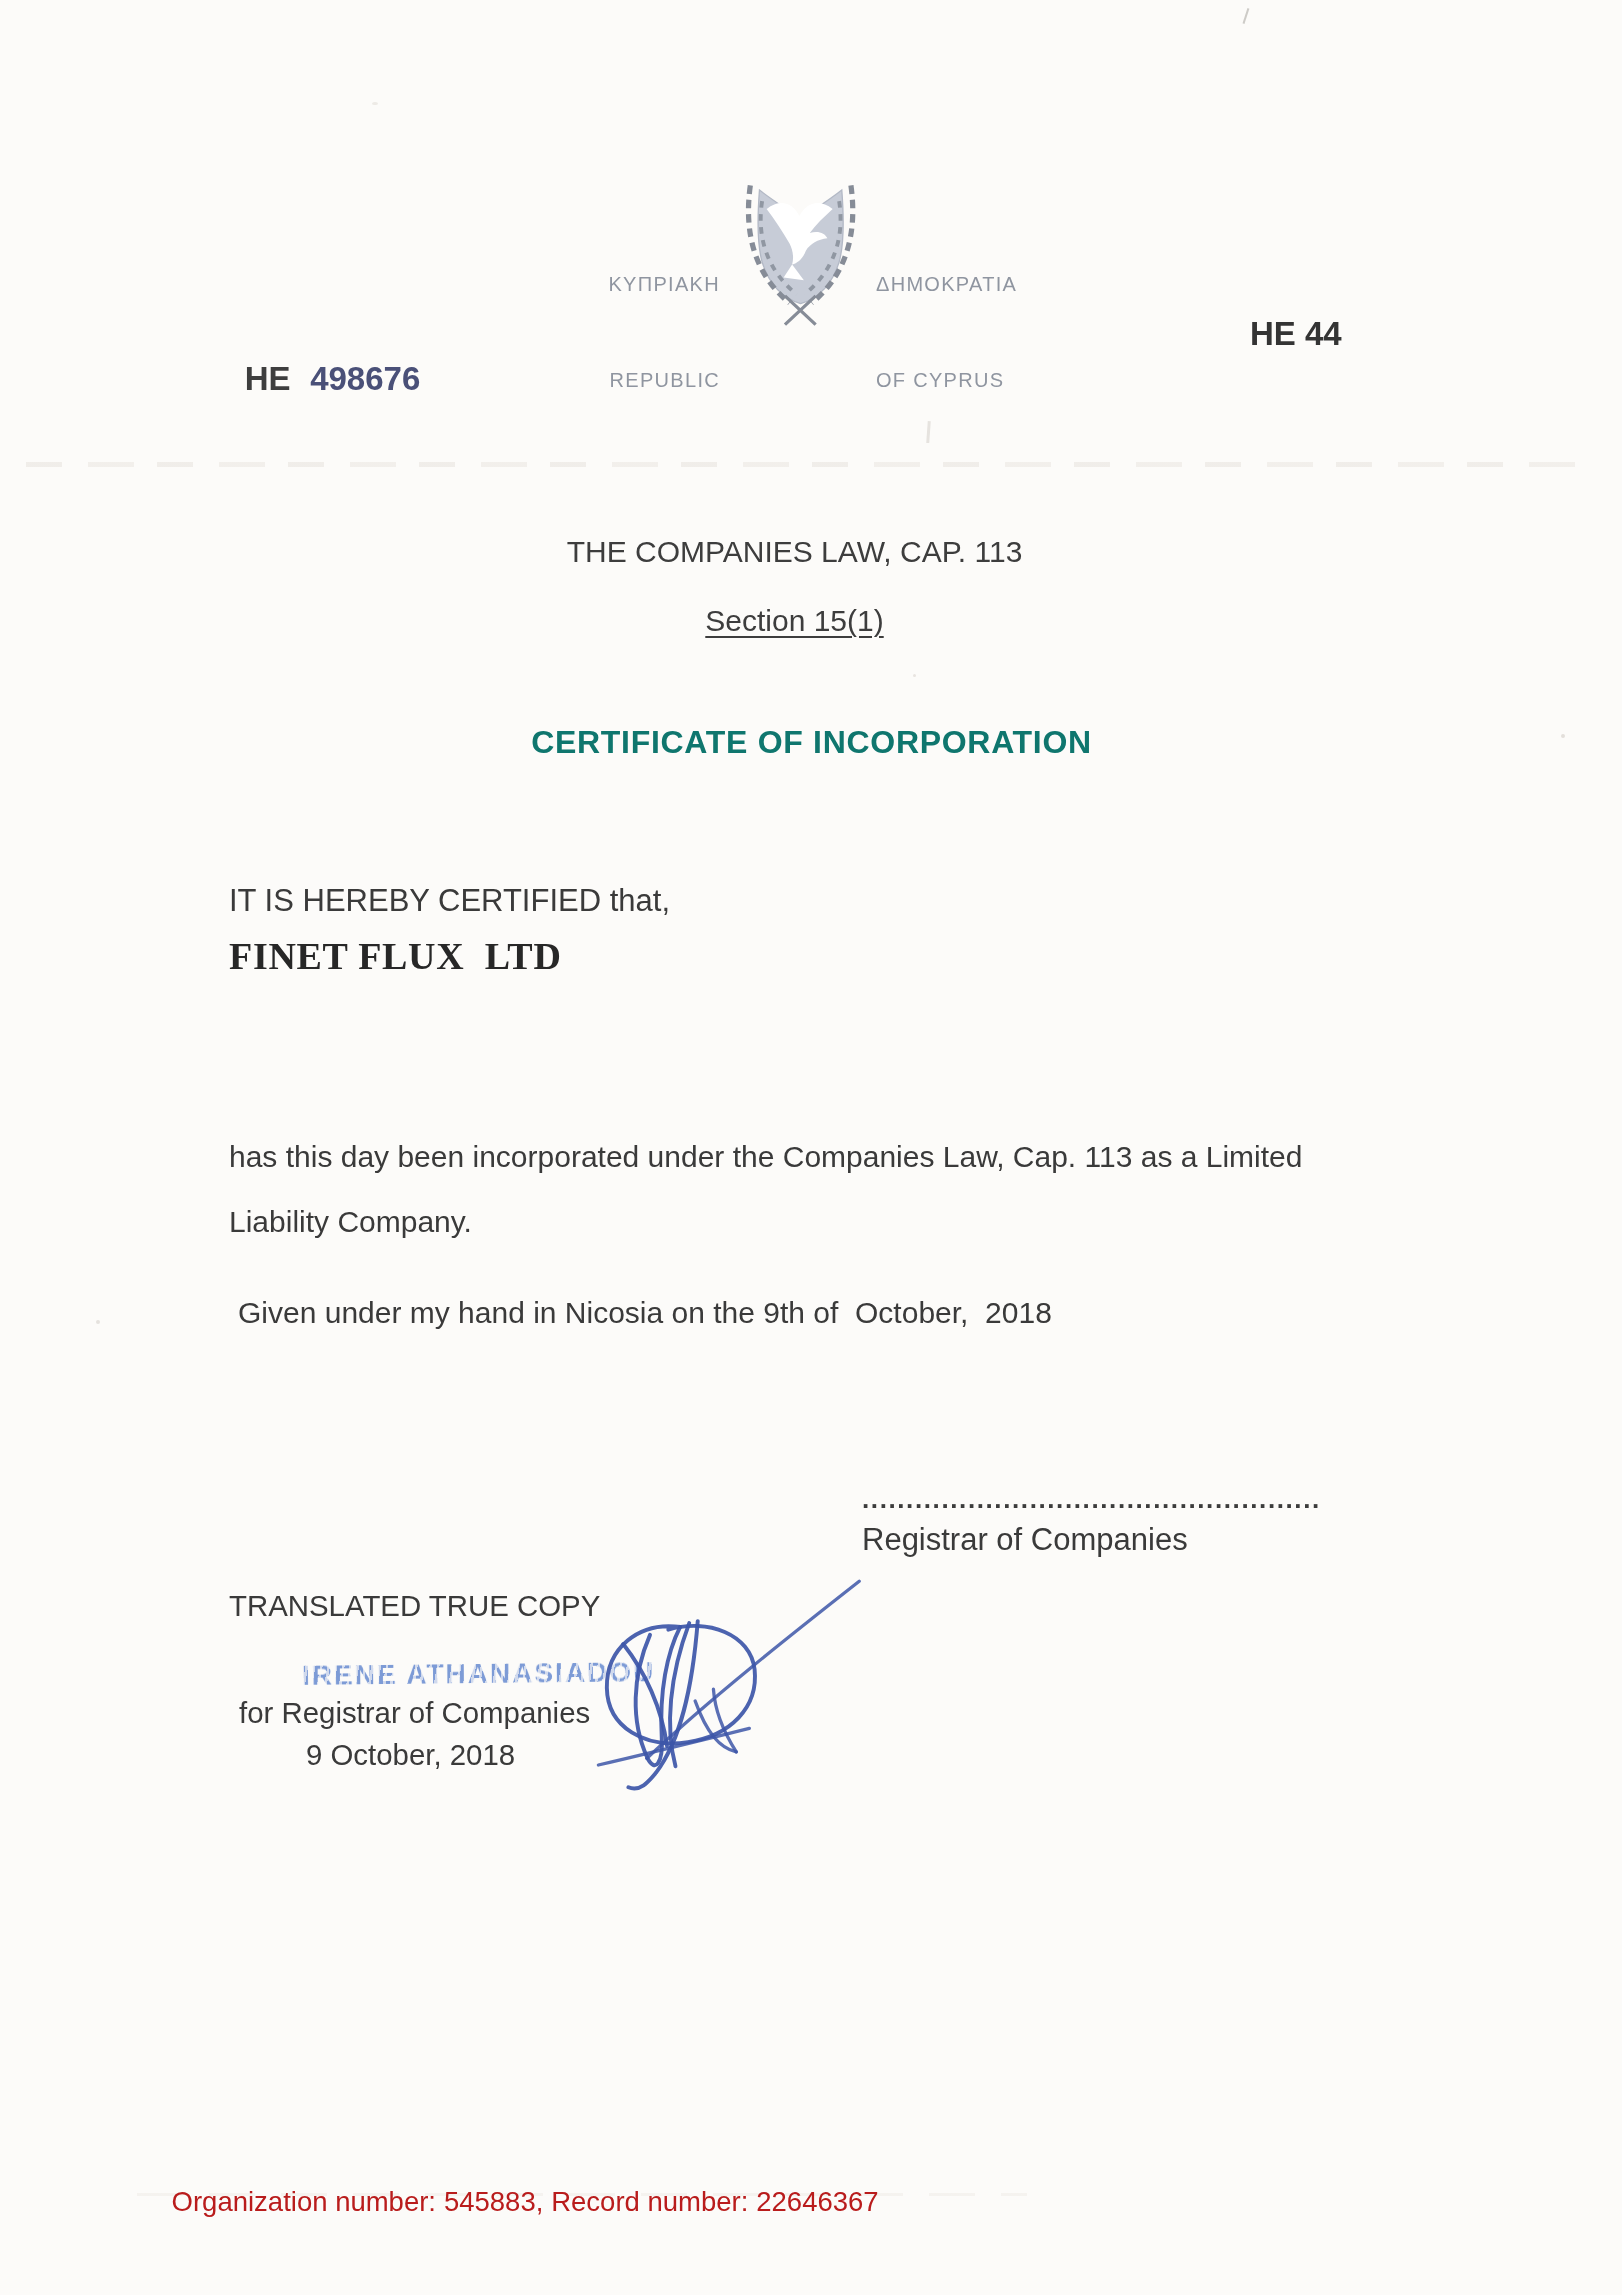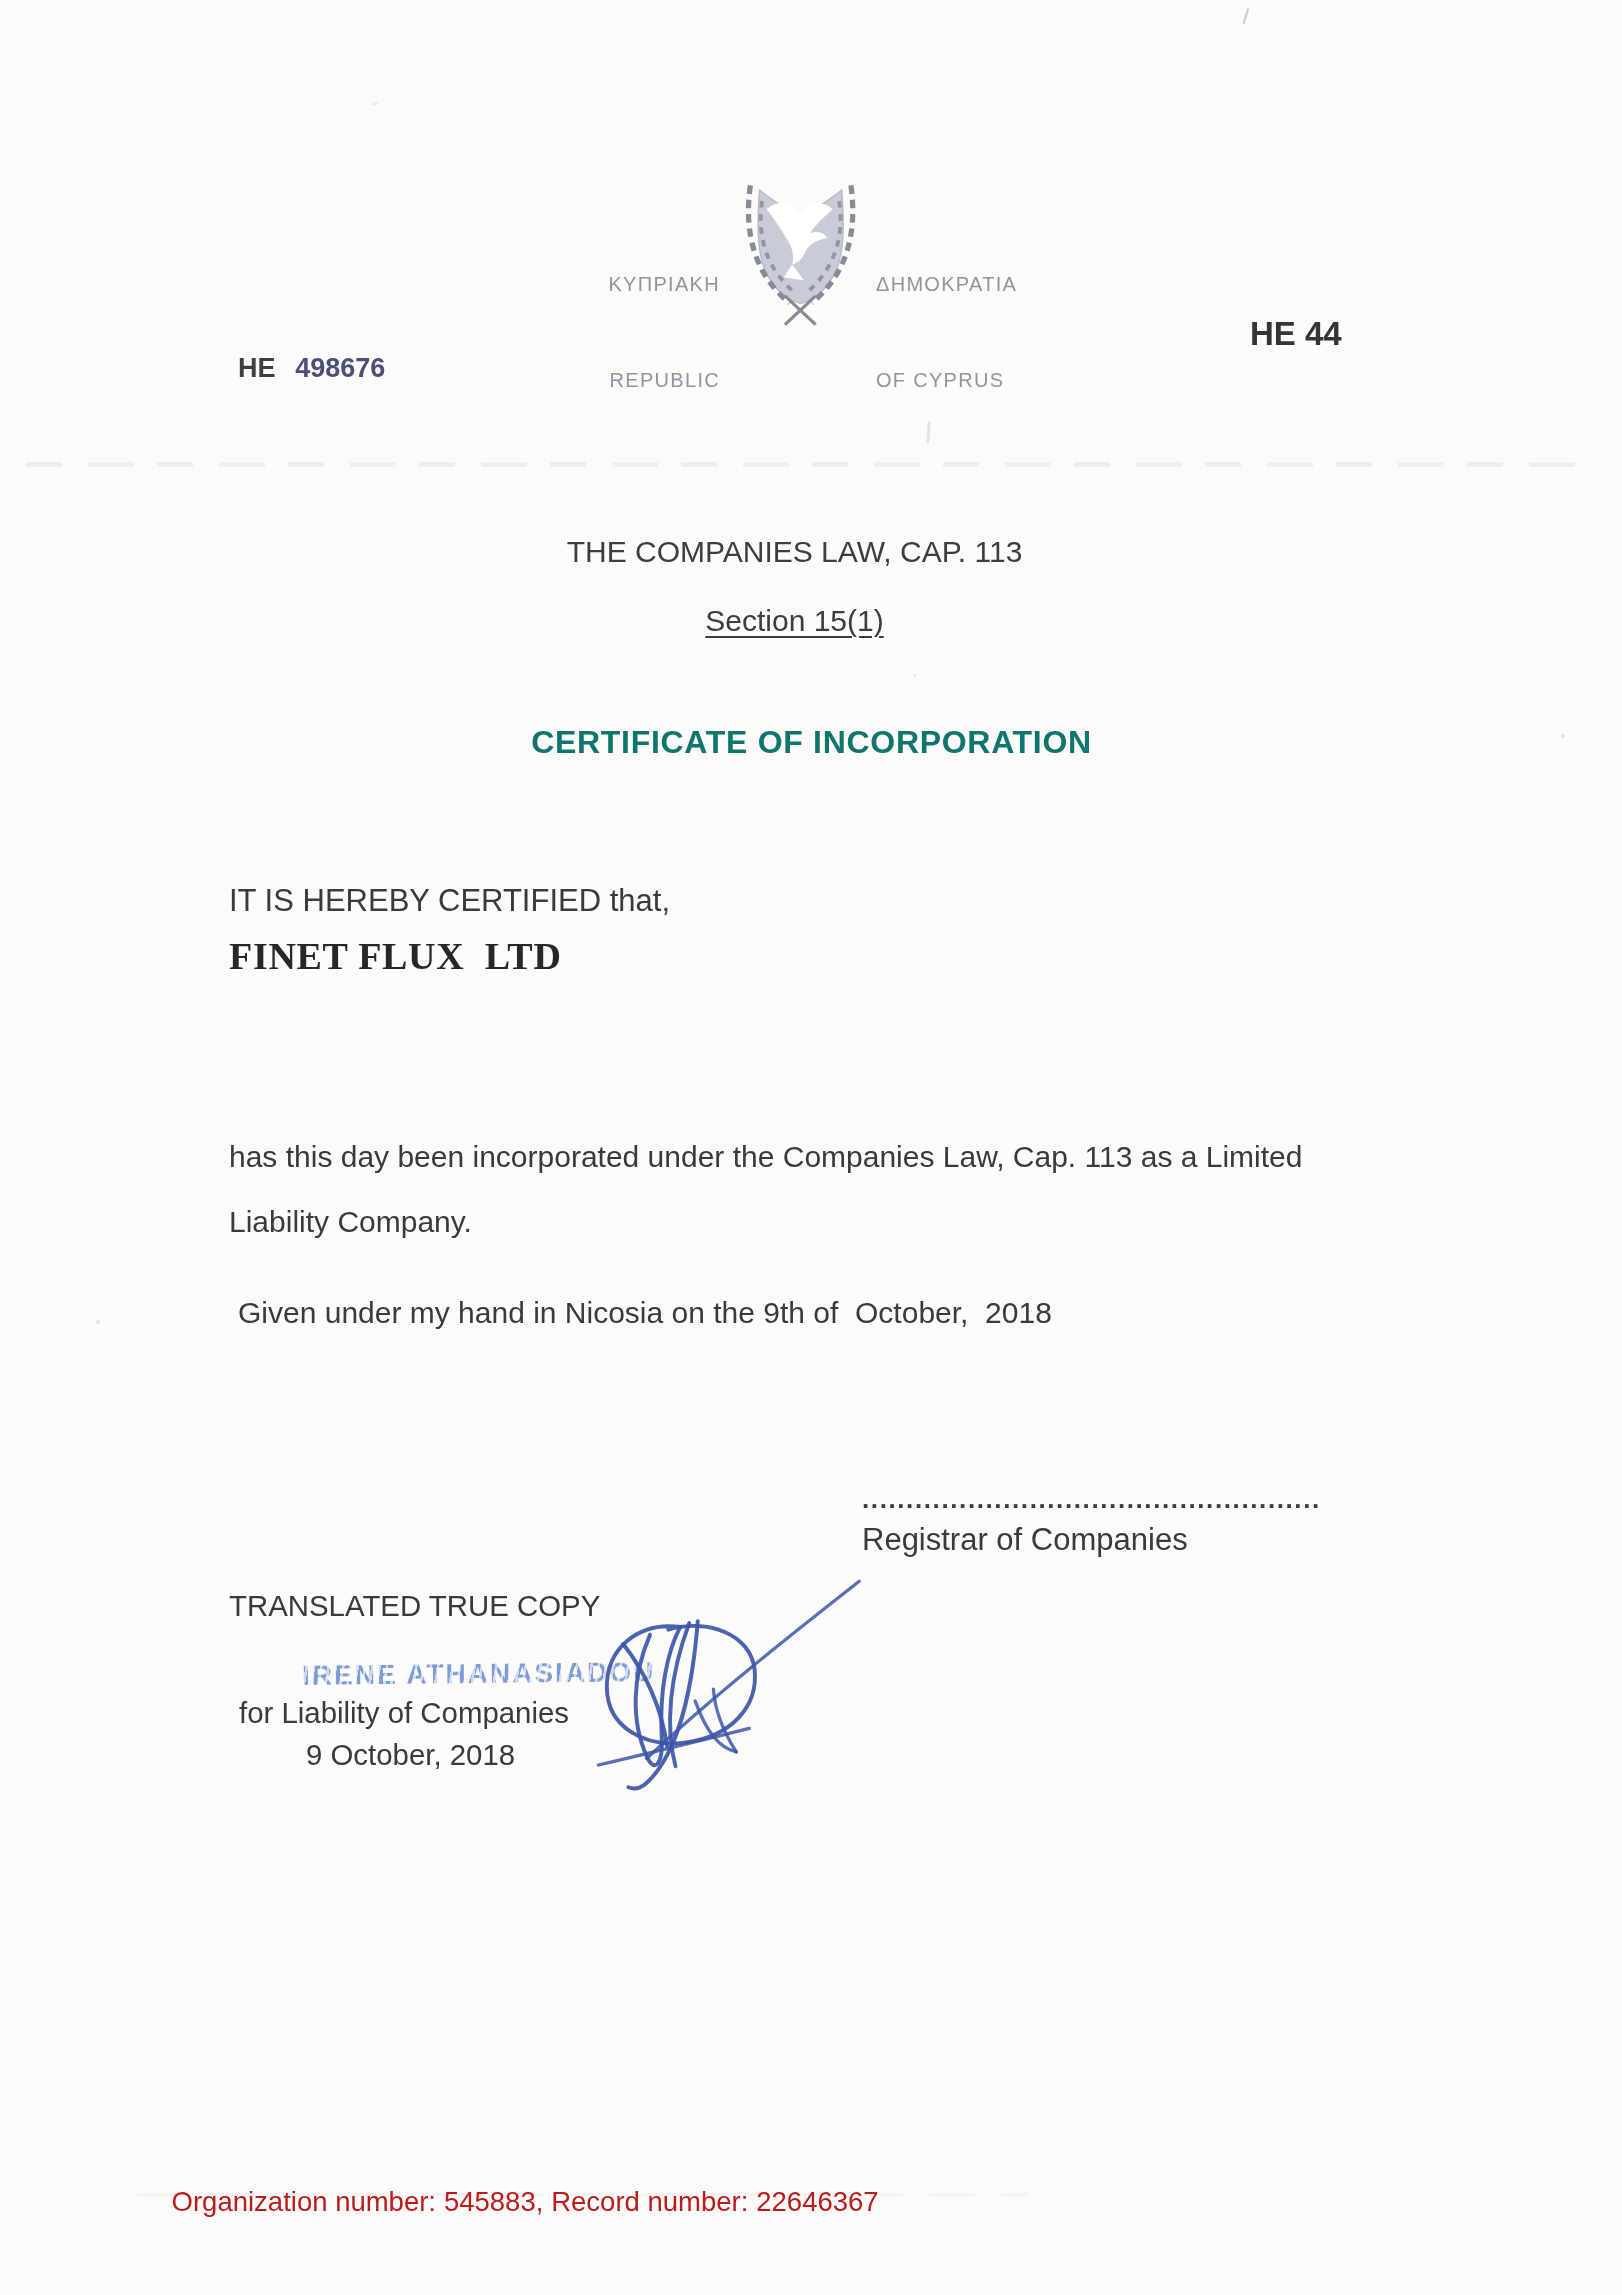--- a/index.html
+++ b/index.html
@@ -23,21 +23,21 @@
   }
   .t{position:absolute;white-space:pre-wrap;color:var(--ink);}
   .center-band{left:0;width:1589px;text-align:center;}
 
   
   .emblem-label{font-size:20px;line-height:32px;color:var(--emblem-gray);letter-spacing:1.3px;}
   #emblem-left-text{left:543px;top:204px;width:177px;text-align:right;}
   #emblem-right-text{left:876px;top:204px;width:216px;text-align:left;}
 
   
-  #he-left{left:208px;top:322px;font-size:27px;font-weight:bold;color:#3e3e3e;}
+  #he-left{left:208px;top:322px;font-size:33px;font-weight:bold;color:#3e3e3e;}
   #he-left .num{color:var(--he-number-ink);margin-left:19.6px;}
   #he-right{left:1250px;top:315px;font-size:33px;font-weight:bold;color:#343434;}
 
   
   #law-line1{top:535px;font-size:30px;color:#3d3d3d;}
   #law-line2{top:604px;font-size:30px;color:#3d3d3d;text-decoration:underline;text-underline-offset:4.6px;text-decoration-thickness:2px;}
   #doc-title{top:724px;font-size:32px;font-weight:bold;letter-spacing:0.7px;color:#0f766e;padding-left:34px;}
 
   
   #certified-line{left:229px;top:883px;font-size:31px;}
@@ -142,21 +142,21 @@
   <div class="t" id="company-name">FINET FLUX  LTD</div>
   <div class="t" id="body-line1">has this day been incorporated under the Companies Law, Cap. 113 as a Limited</div>
   <div class="t" id="body-line2">Liability Company.</div>
   <div class="t" id="given-line">Given under my hand in Nicosia on the 9th of  October,  2018</div>
 
   <div class="t" id="dotted-line">....................................................</div>
   <div class="t" id="registrar-label">Registrar of Companies</div>
 
   <div class="t" id="translated-heading">TRANSLATED TRUE COPY</div>
   <div class="t" id="stamp-name">IRENE ATHANASIADOU</div>
-  <div class="t" id="for-registrar">for Liability of Companies</div>
+  <div class="t" id="for-registrar">for Registrar of Companies</div>
   <div class="t" id="stamp-date">9 October, 2018</div>
 
   <svg class="art" style="left:563px;top:1544px" width="327" height="340" viewBox="860 2360 500 520">
     <path class="sig" d="M1040 2487 C975 2478 926 2520 927 2580 C928 2641 986 2673 1051 2663
                           C1116 2653 1159 2610 1153 2552 C1147 2498 1081 2473 1021 2491"></path>
     <path class="sig" d="M952 2513 C986 2556 1011 2611 1019 2669"></path>
     <path class="sig" d="M993 2499 C966 2561 963 2631 989 2687 C1001 2711 1013 2695 1011 2656
                           C1007 2586 1019 2526 1039 2487"></path>
     <path class="sig" d="M1053 2481 C1023 2561 1016 2640 1032 2700"></path>
     <path class="sig" d="M1066 2478 C1058 2580 1040 2660 1002 2710 C992 2722 978 2740 960 2732"></path>

